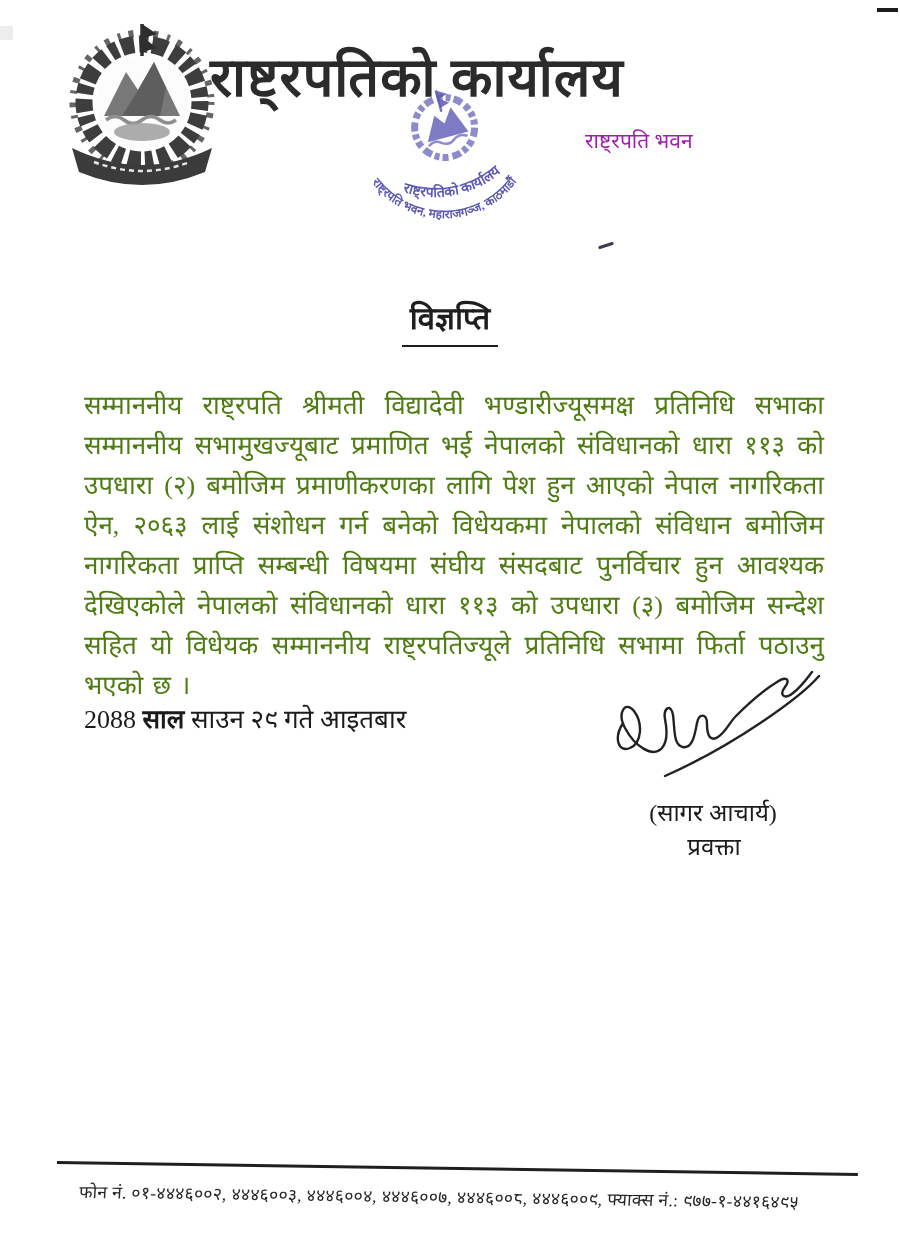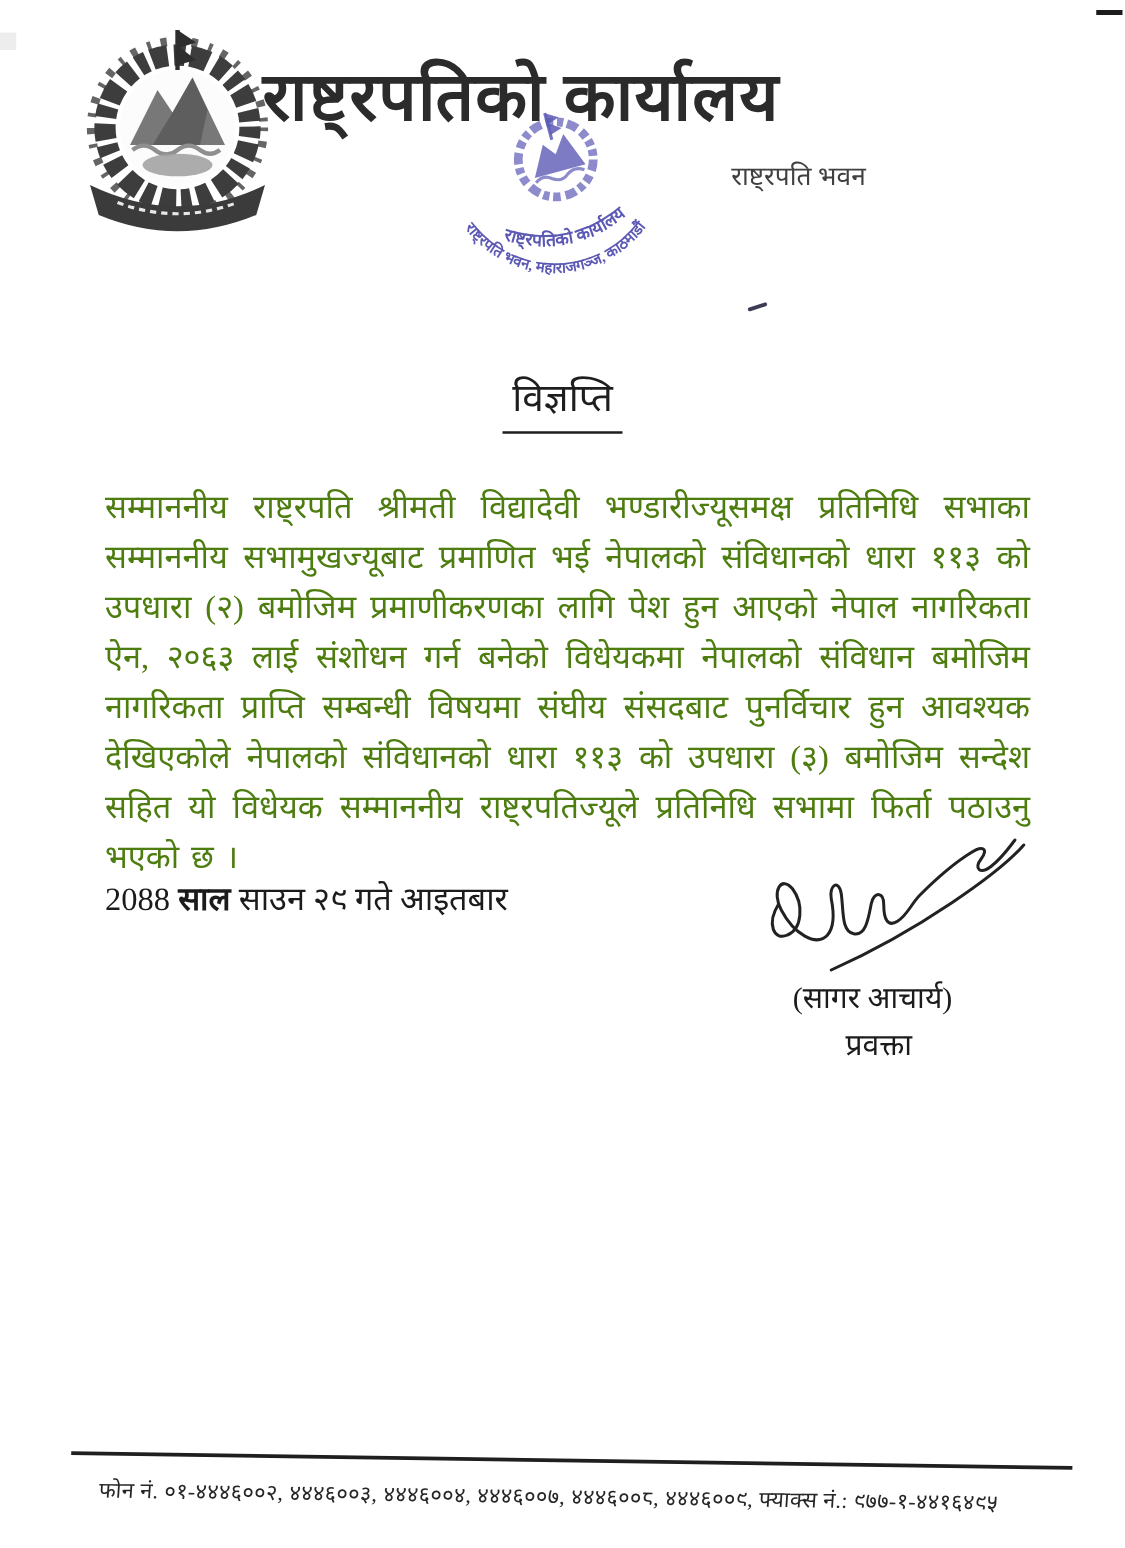--- a/index.html
+++ b/index.html
@@ -15,54 +15,54 @@
   
   .emblem{position:absolute;left:56px;top:20px;width:172px;height:176px;}
   .office-title{
     position:absolute;left:210px;top:38px;margin:0;
     font-size:54px;font-weight:700;color:#2b2b2b;
     letter-spacing:1px;white-space:nowrap;
   }
   .stamp{position:absolute;left:356px;top:80px;width:200px;height:180px;opacity:.92;}
   .address{
     position:absolute;left:585px;top:124px;
-    font-size:21px;line-height:35px;color:#404040;white-space:nowrap;
+    font-size:21px;line-height:35px;color:#a21caf;white-space:nowrap;
   }
   .corner-mark{position:absolute;right:2px;top:8px;width:21px;height:4px;background:#1c1c1c;}
   .smudge{position:absolute;left:0;top:26px;width:13px;height:14px;background:#ededed;}
   .ink-mark{
     position:absolute;left:598px;top:244px;width:16px;height:3px;
     background:#3c3c55;border-radius:2px;transform:rotate(-18deg);
   }
   
   .notice-heading{
     position:absolute;left:0;right:0;top:296px;margin:0;
-    text-align:center;font-size:31px;font-weight:400;color:#1e1e1e;
+    text-align:center;font-size:31px;font-weight:700;color:#1e1e1e;
   }
   .notice-heading span{
     display:inline-block;border-bottom:2.5px solid #1e1e1e;padding:0 8px 7px;
   }
   .body-text{
     position:absolute;left:84px;top:386px;width:740px;margin:0;
     font-size:26px;line-height:40px;font-weight:500;
     text-align:justify;text-align-last:left;word-spacing:3px;color:#4d7c0f;
   }
   .date-line{
     position:absolute;left:84px;top:700px;margin:0;
     font-size:26px;white-space:nowrap;
   }
   .date-line b{font-weight:700;margin-top:29px;}
   
   .signature-svg{position:absolute;left:605px;top:663px;width:235px;height:125px;}
   .sig-name{
-    position:absolute;left:608px;top:780px;width:180px;margin:0;
+    position:absolute;left:608px;top:780px;width:180px;margin:15px;
     font-size:24px;text-align:center;white-space:nowrap;
   }
   .sig-title{
-    position:absolute;left:608px;top:813px;width:180px;margin:5px;
+    position:absolute;left:608px;top:813px;width:180px;margin:16px;
     font-size:24px;text-align:center;
   }
   
   .footer-rule{
     position:absolute;left:57px;top:1161px;width:801px;height:3px;
     background:#1f1f1f;transform:rotate(0.85deg);transform-origin:left top;
   }
   .footer-text{
     position:absolute;left:80px;top:1179px;margin:0;
     font-size:17.5px;letter-spacing:.3px;color:#262626;white-space:nowrap;

